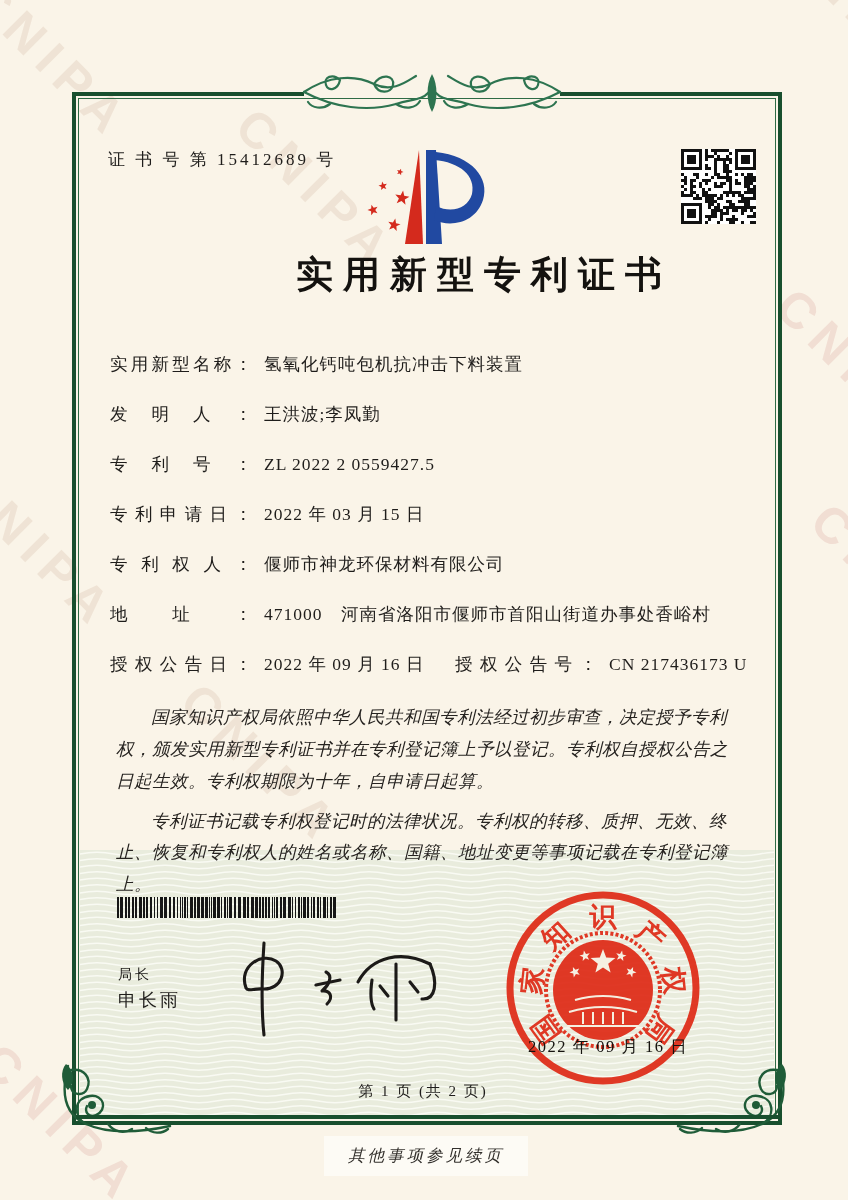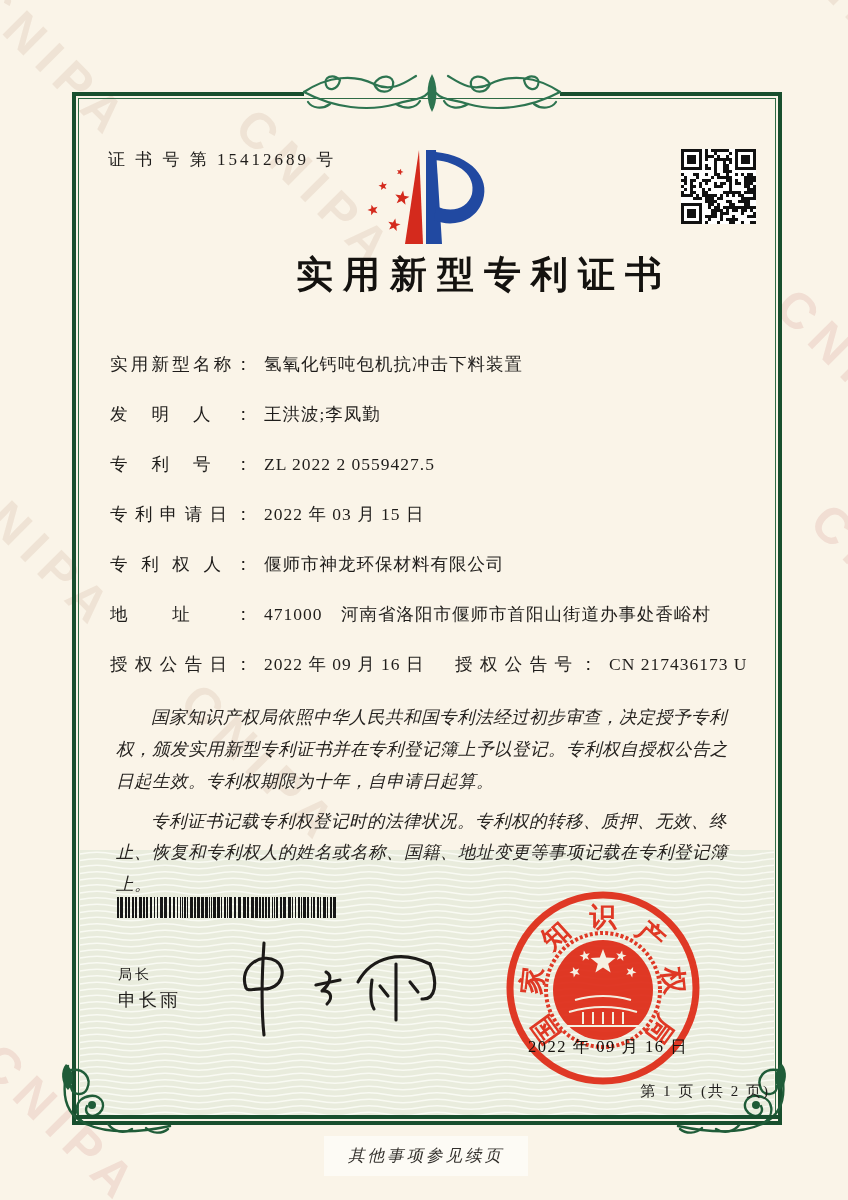--- a/index.html
+++ b/index.html
@@ -35,21 +35,21 @@
   #barcode{left:117px;top:897px;z-index:3;}
   
   #signoff-title{left:118px;top:966px;font-size:14px;letter-spacing:3px;z-index:3;}
   #signoff-name{left:118px;top:988px;font-size:18px;letter-spacing:3px;z-index:3;}
   #signature{left:230px;top:938px;z-index:3;}
   
   #seal{left:503px;top:888px;width:200px;height:200px;z-index:3;opacity:0.93;}
   #seal-date{left:528px;top:1036px;width:190px;font-size:16.5px;letter-spacing:1.5px;
              z-index:4;color:#15130f;}
   
-  #page-info{left:60px;top:1082px;width:710px;text-align:right;font-size:15px;z-index:3;
+  #page-info{left:68px;top:1082px;width:710px;text-align:center;font-size:15px;z-index:3;
              letter-spacing:2px;}
   #note-box{left:324px;top:1136px;width:204px;height:40px;background:#fdfbf5;z-index:3;
             display:flex;align-items:center;justify-content:center;text-align:center;}
   #note-box span{font-size:16.5px;font-style:italic;letter-spacing:3px;color:#33302c;}
   
   #top-ornament{left:300px;top:66px;z-index:3;}
   .corner{z-index:3;}
   #corner-left{left:56px;top:1062px;}
   #corner-right{left:672px;top:1062px;transform:scaleX(-1);}
   #qr{left:681px;top:149px;z-index:3;}

